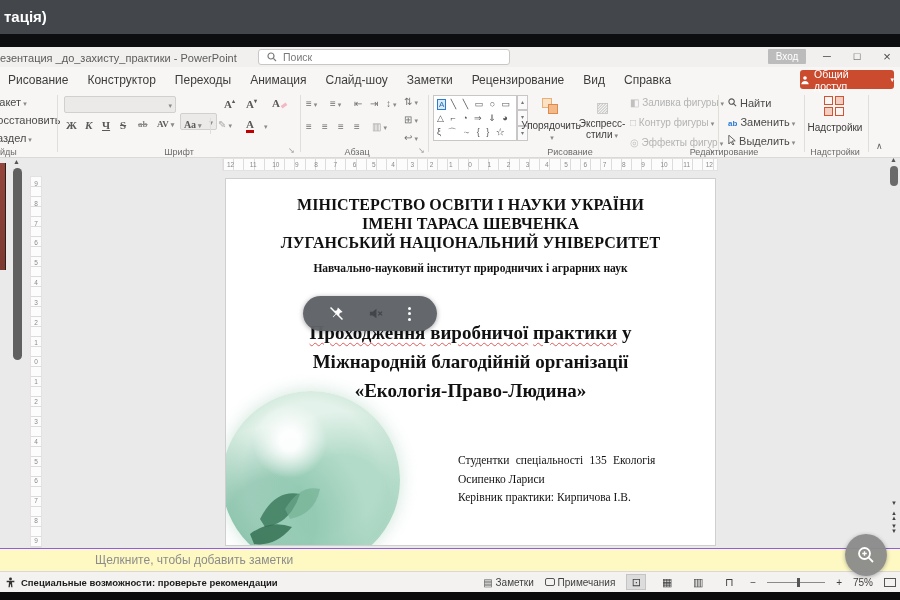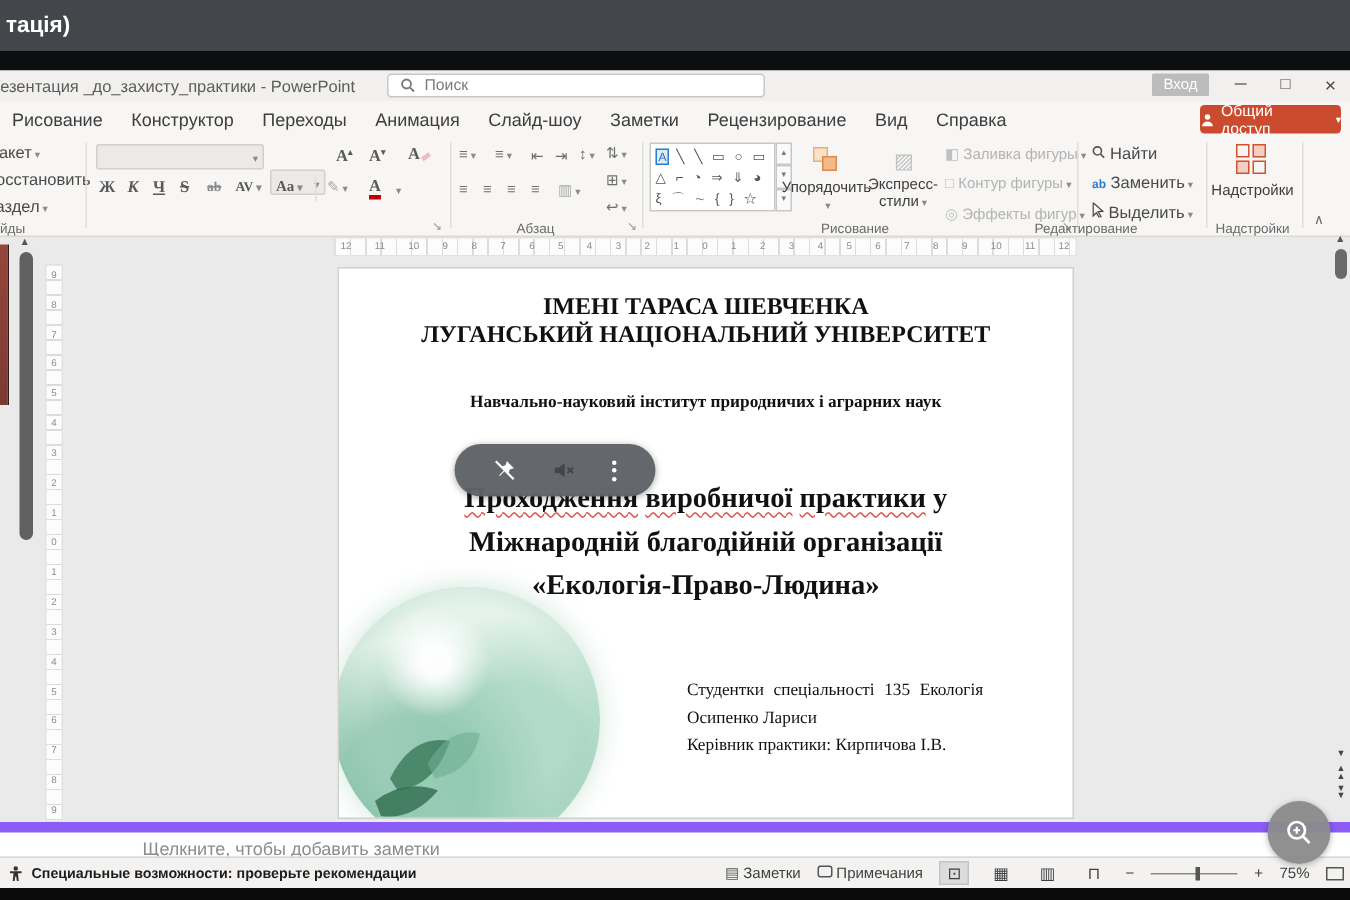--- a/index.html
+++ b/index.html
@@ -86,21 +86,21 @@
     box-shadow:0 0 18px rgba(150,200,175,.45)}
   
   .pill{left:303px;top:296px;width:134px;height:35px;background:rgba(95,99,103,.97);border-radius:18px;
     display:flex;align-items:center;justify-content:space-around;padding:0 14px;z-index:40;
     box-shadow:0 1px 5px rgba(0,0,0,.35)}
   .kebab{display:flex;flex-direction:column;gap:2.5px}
   .kebab i{width:3px;height:3px;border-radius:50%;background:#fff}
   .fab{left:845px;top:534px;width:42px;height:42px;border-radius:50%;background:rgba(138,138,138,.95);
     display:flex;align-items:center;justify-content:center;z-index:50;box-shadow:0 1px 4px rgba(0,0,0,.3)}
   
-  .notesbar{left:0;top:548px;width:900px;height:23px;background:#ffffff;border-top:7px solid #8b5cf6}
+  .notesbar{left:0;top:548px;width:900px;height:23px;background:#fef9c3;border-top:1px solid #8b5cf6}
   .notesph{position:absolute;left:95px;top:4px;font-size:12px;color:#8c8c8c}
   .statusbar{left:0;top:571px;width:900px;height:21px;background:#f3f2f1;border-top:1px solid #d8d8d8}
   .sb-left{position:absolute;left:5px;top:0;height:20px;display:flex;align-items:center;gap:5px;
     font-size:9.5px;font-weight:bold;color:#1c1c1c}
   .sb-right{position:absolute;right:4px;top:0;height:20px;display:flex;align-items:center;gap:11px;
     font-size:10px;color:#3f3f3f}
   .vbtn{width:20px;height:16px;display:flex;align-items:center;justify-content:center;font-size:11px;color:#3f3f3f}
   .vbtn.sel{background:#dcdcdc;border:1px solid #c4c4c4}
   .ztrack{width:58px;height:1px;background:#8a8a8a;position:relative}
   .zthumb{position:absolute;left:30px;top:-4px;width:3px;height:9px;background:#555}
@@ -173,20 +173,21 @@
   <div class="abs fbtn" style="left:85px;top:119px;font-style:italic">К</div>
   <div class="abs fbtn" style="left:102px;top:119px;text-decoration:underline">Ч</div>
   <div class="abs fbtn" style="left:120px;top:119px;text-decoration:line-through">S</div>
   <div class="abs fbtn" style="left:138px;top:119px;font-size:9px;text-decoration:line-through;color:#8a8a8a">ab</div>
   <div class="abs fbtn" style="left:157px;top:119px;font-size:9px"><span>AV</span><span class="crt">▾</span></div>
   <div class="abs fbtn" style="left:184px;top:119px;font-size:10px"><span>Аа</span><span class="crt">▾</span></div>
   <div class="abs rdiv" style="left:210px;top:118px;height:16px"></div>
   <div class="abs glyph" style="left:218px;top:119px;color:#a8a8a8">✎<span class="crt">▾</span></div>
   <div class="abs fbtn" style="left:246px;top:118px;border-bottom:3px solid #c00000">А</div>
   <div class="abs crt" style="left:262px;top:123px">▾</div>
+  <div class="abs rlbl" style="left:60px;top:147px;width:238px">Шрифт</div>
   <div class="abs launcher" style="left:288px;top:146px">↘</div>
   <div class="abs rdiv" style="left:300px"></div>
 
   <div class="abs glyph" style="left:306px;top:98px">≡<span class="crt">▾</span></div>
   <div class="abs glyph" style="left:330px;top:98px">≡<span class="crt">▾</span></div>
   <div class="abs glyph" style="left:354px;top:98px">⇤</div>
   <div class="abs glyph" style="left:370px;top:98px">⇥</div>
   <div class="abs glyph" style="left:386px;top:98px">↕<span class="crt">▾</span></div>
   <div class="abs glyph" style="left:306px;top:121px">≡</div>
   <div class="abs glyph" style="left:322px;top:121px">≡</div>
@@ -291,20 +292,21 @@
       <span class="vrnum">9</span>
     </div>
 
   <div class="abs thumb-sliver"></div>
   <div class="abs lscroll-up">▲</div>
   <div class="abs lscroll"></div>
   <div class="abs lscroll-dn">▼</div>
 
   <div class="abs slide">
     <div class="sheading stack">
+        <span class="sline">МІНІСТЕРСТВО ОСВІТИ І НАУКИ УКРАЇНИ</span>
         <span class="sline">ІМЕНІ ТАРАСА ШЕВЧЕНКА</span>
         <span class="sline">ЛУГАНСЬКИЙ НАЦІОНАЛЬНИЙ УНІВЕРСИТЕТ</span>
       </div>
     <div class="ssub stack">
         <span class="sline">Навчально-науковий інститут природничих і аграрних наук</span>
       </div>
     <div class="sphere">
       <svg width="120" height="120" style="position:absolute;left:8px;top:58px" viewBox="0 0 120 120">
         <path d="M30 70 Q45 40 70 45 Q60 75 35 78 Z" fill="#3e7d5e" opacity=".85"></path>
         <path d="M20 85 Q40 70 62 78 Q45 98 24 95 Z" fill="#2f6b4e" opacity=".8"></path>

